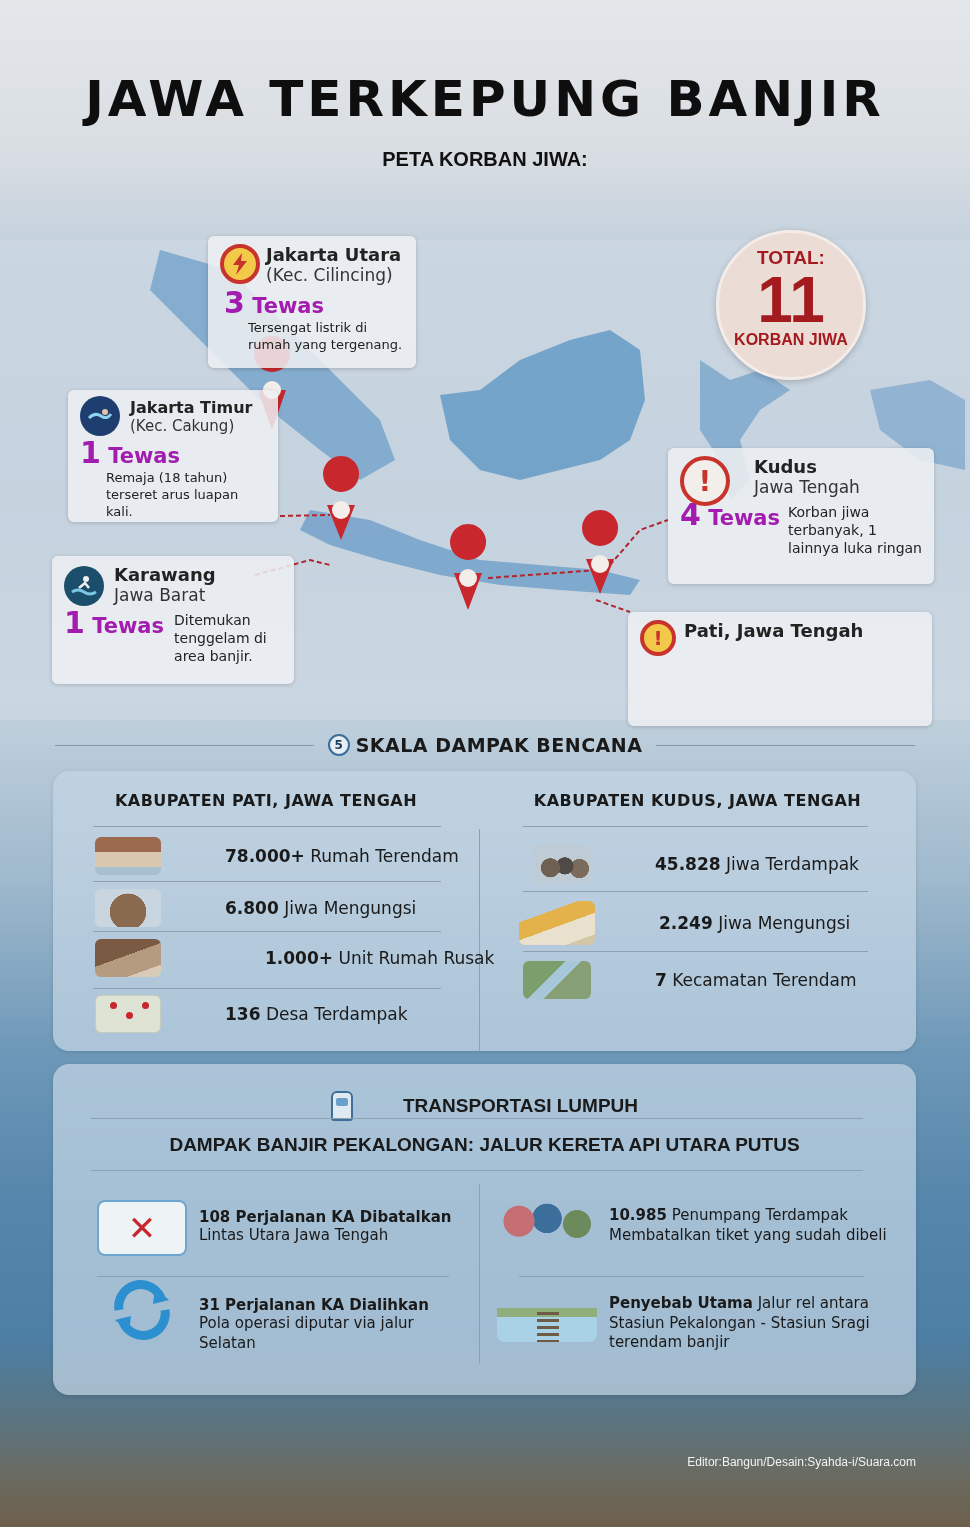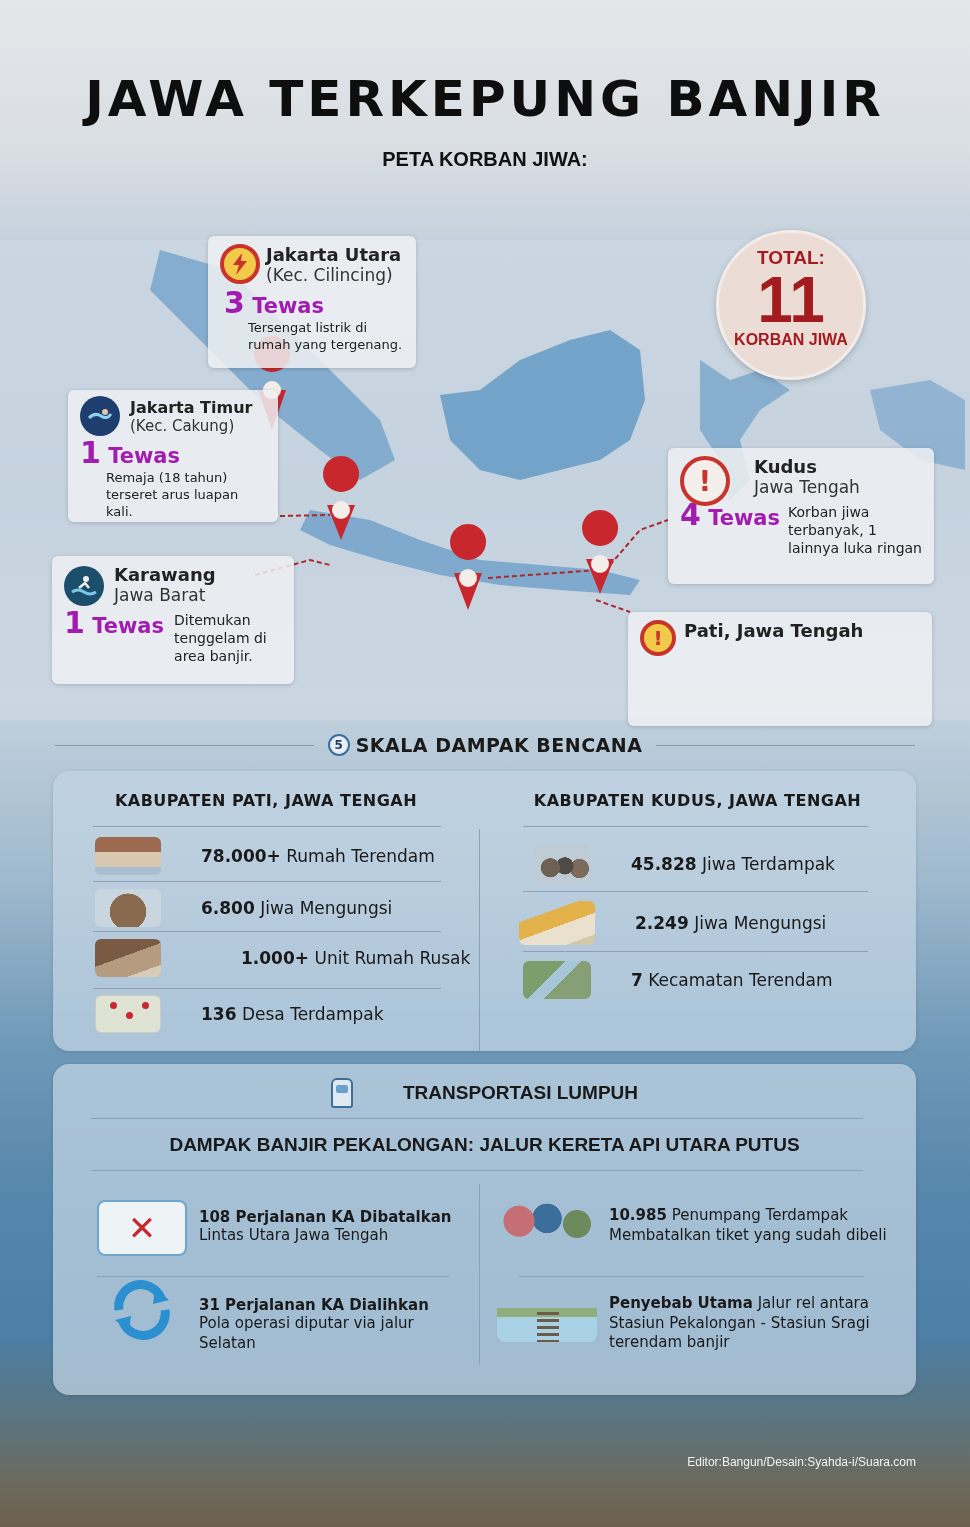--- a/index.html
+++ b/index.html
@@ -57,21 +57,21 @@
   .sec-head .line { flex: 1; height: 1px; background: #8a98a4; }
   .sec-head .label { font-weight: bold; font-size: 19px; margin: 0 14px 0 6px; letter-spacing: 0.5px; }
   .panel {
     position: absolute; left: 53px; width: 863px;
     background: rgba(196,214,228,0.72); border-radius: 16px;
     box-shadow: 0 1px 4px rgba(0,0,0,0.12);
   }
   .col-title { position: absolute; font-weight: bold; font-size: 16px; letter-spacing: 0.5px; text-align: center; }
   .row { position: absolute; display: flex; align-items: center; }
   .row .pic { width: 66px; height: 38px; border-radius: 6px; margin-right: 40px; }
-  .row .txt { font-size: 17px; }
+  .row .txt { font-size: 17px; margin-left: 24px; }
   .row .txt b { font-weight: bold; }
   .hr { position: absolute; height: 1px; background: #8fa1b0; }
   .vr { position: absolute; width: 1px; background: #8fa1b0; }
   .t-row { position: absolute; display: flex; align-items: flex-start; }
   .t-row .pic { width: 90px; height: 56px; margin-right: 12px; border-radius: 8px; flex: none; }
   .t-row .lbl { font-size: 15px; font-weight: bold; }
   .t-row .d { font-size: 15px; line-height: 1.3; }
   .logo {
     position: absolute; left: 53px; top: 1516px; font-size: 40px; font-weight: bold;
     color: #fafafa; letter-spacing: -1px; font-family: "DejaVu Sans", sans-serif;
@@ -238,21 +238,21 @@
     <div class="txt"><b>2.249</b> <span>Jiwa Mengungsi</span></div>
   </div>
   <div class="hr" style="left:470px;width:345px;top:180px;"></div>
   <div class="row" style="left:470px;top:190px;">
     <div class="pic" style="width:68px;background:linear-gradient(135deg,#7c9e6c 0 40%,#a7c7d8 40% 55%,#869f74 55%);"></div>
     <div class="txt"><b>7</b> <span>Kecamatan Terendam</span></div>
   </div>
 </div>
 
 <div class="panel" style="top:1064px;height:331px;">
-  <div style="position:absolute;left:0;right:0;top:14px;display:flex;justify-content:center;align-items:center;gap:32px;">
+  <div style="position:absolute;left:0;right:0;top:27px;display:flex;justify-content:center;align-items:center;gap:32px;">
     <div style="width:22px;height:30px;border-radius:6px 6px 3px 3px;background:#dfe9f2;border:2px solid #3e6f98;margin-right:18px;position:relative;">
       <span style="position:absolute;left:3px;right:3px;top:5px;height:8px;background:#6aa1cc;border-radius:2px;"></span>
     </div>
     <div style="font-weight:bold;font-size:19px;font-family:'Liberation Sans',sans-serif;">TRANSPORTASI LUMPUH</div>
   </div>
   <div class="hr" style="left:38px;width:772px;top:54px;"></div>
   <div style="position:absolute;left:0;right:0;top:70px;text-align:center;font-weight:bold;font-size:19px;font-family:'Liberation Sans',sans-serif;">DAMPAK BANJIR PEKALONGAN: JALUR KERETA API UTARA PUTUS</div>
   <div class="hr" style="left:38px;width:772px;top:106px;"></div>
   <div class="vr" style="left:426px;top:120px;height:180px;"></div>
 

